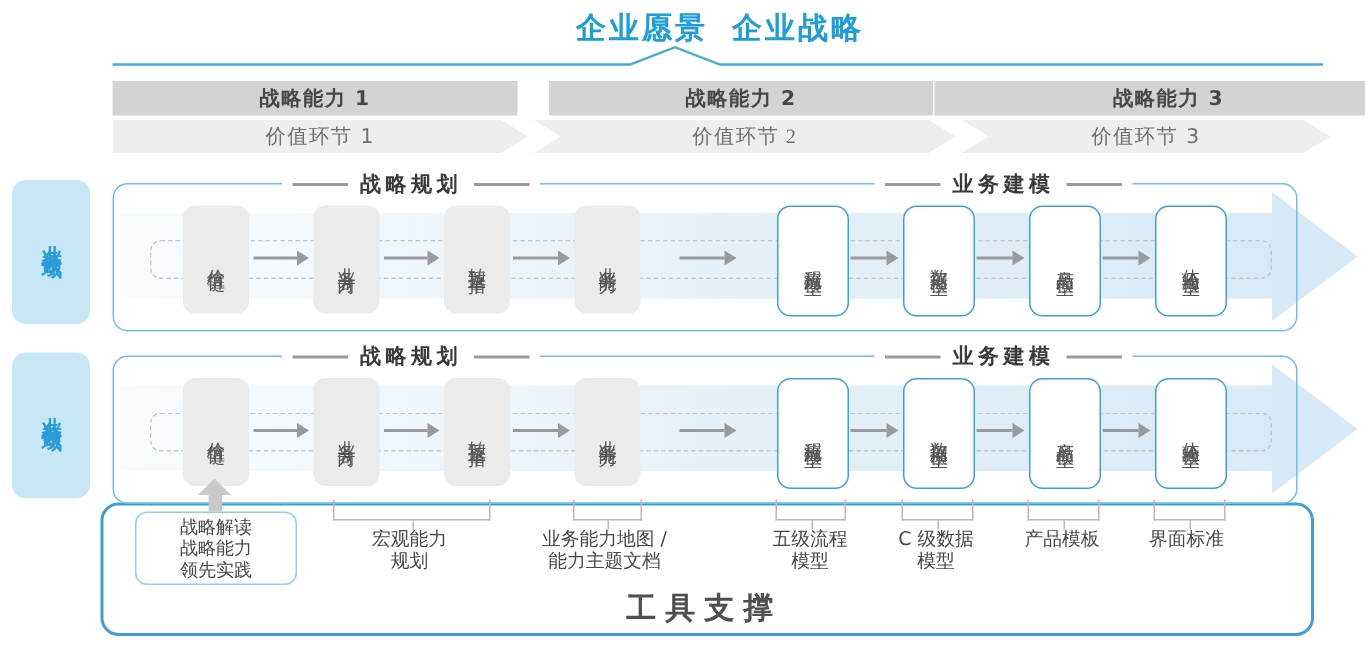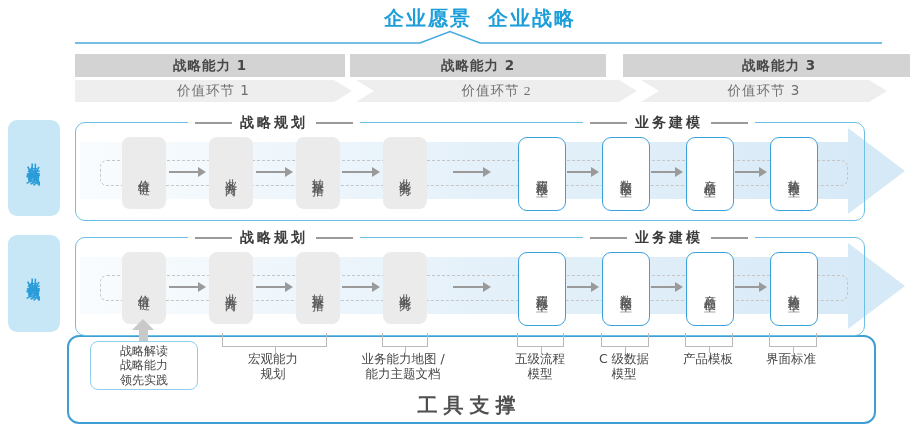--- a/index.html
+++ b/index.html
@@ -78,21 +78,21 @@
     <span>企业愿景</span>
     <span>企业战略</span>
   </div>
   <svg class="caret-svg" width="910" height="50">
     <path d="M75 43 H420 L450 31.5 L480 43 H882" stroke="#45aadd" stroke-width="1.6" fill="none"></path>
   </svg>
 
   <div class="cap-bar" style="left:75px;width:270px;">
     <span>战略能力 1</span>
   </div>
-  <div class="cap-bar" style="left:350px;width:256px;">
+  <div class="cap-bar" style="left:366px;width:256px;">
     <span>战略能力 2</span>
   </div>
   <div class="cap-bar" style="left:623px;width:312px;">
     <span>战略能力 3</span>
   </div>
 
   <div class="val-bar val-tip" style="left:75px;width:277px;">
     <span>价值环节 1</span>
   </div>
   <div class="val-bar val-notch" style="left:356px;width:281px;font-family:Liberation Serif, serif;">

